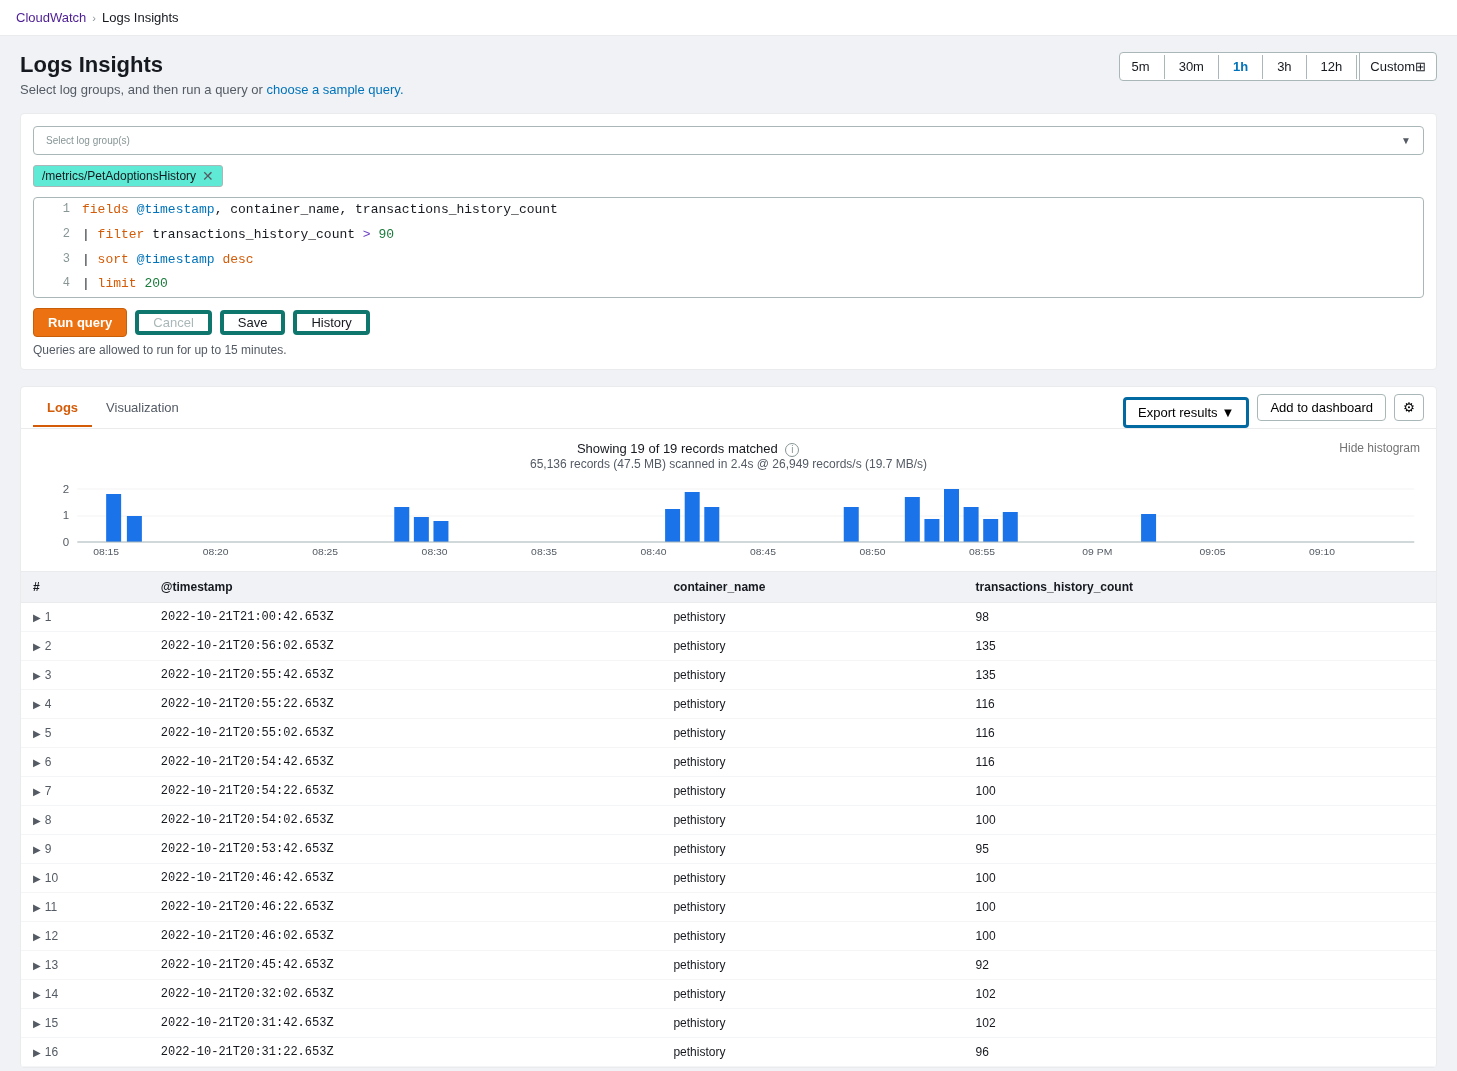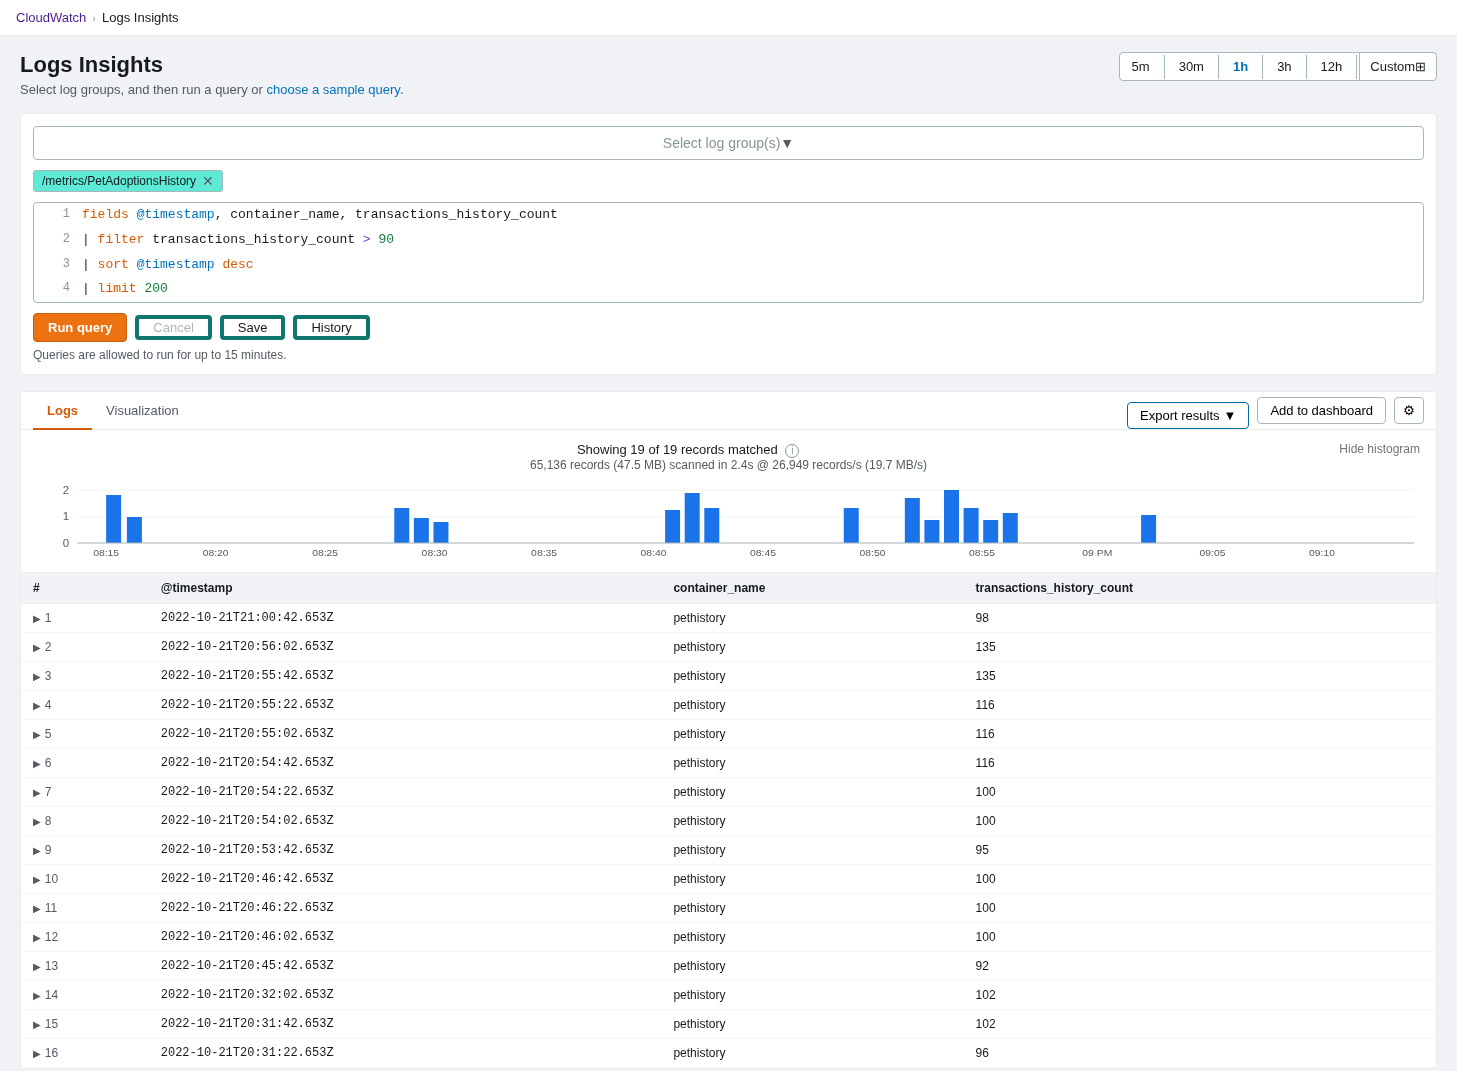--- a/index.html
+++ b/index.html
@@ -18,21 +18,21 @@
     .page-subtitle a { color: #0073bb; text-decoration: none; }
 
     .time-buttons { display: flex; align-items: center; gap: 2px; border: 1px solid #aab7b8; border-radius: 4px; overflow: hidden; background: #fff; }
     .time-btn { padding: 6px 12px; border: none; background: transparent; cursor: pointer; font-size: 13px; color: #16191f; }
     .time-btn.active { color: #0073bb; font-weight: 700; }
     .time-btn-custom { display: flex; align-items: center; padding: 6px 10px; border-left: 1px solid #aab7b8; }
     .time-btn-divider { width: 1px; height: 24px; background: #aab7b8; }
 
     .query-panel { background: #fff; border: 1px solid #e9ebed; border-radius: 4px; padding: 12px; margin-bottom: 16px; }
 
-    .log-group-select { width: 100%; border: 1px solid #aab7b8; border-radius: 4px; padding: 8px 12px; font-size: 14px; color: #879596; display: flex; align-items: center; justify-content: center; cursor: pointer; margin-bottom: 10px; }
+    .log-group-select { width: 100%; border: 1px solid #aab7b8; border-radius: 4px; padding: 8px 12px; font-size: 10px; color: #879596; display: flex; align-items: center; justify-content: space-between; cursor: pointer; margin-bottom: 10px; }
     .log-group-select-arrow { color: #545b64; }
 
     .log-group-tags { display: flex; flex-wrap: wrap; gap: 6px; margin-bottom: 10px; }
     .log-group-tag { display: flex; align-items: center; gap: 6px; background: #5eead4; border: 1px solid #aab7b8; border-radius: 3px; padding: 3px 8px; font-size: 12px; color: #16191f; }
     .log-group-tag-remove { cursor: pointer; color: #545b64; font-size: 14px; line-height: 1; }
 
     .query-editor { border: 1px solid #aab7b8; border-radius: 4px; font-family: 'Courier New', monospace; font-size: 13px; background: #fff; overflow: hidden; margin-bottom: 10px; }
     .query-line { display: flex; align-items: flex-start; padding: 2px 8px; line-height: 1.6; }
     .query-line-num { color: #879596; min-width: 28px; user-select: none; font-size: 12px; text-align: right; margin-right: 12px; }
     .kw-orange { color: #d45b07; font-weight: 500; }
@@ -48,21 +48,21 @@
 
     .query-notice { font-size: 12px; color: #545b64; }
 
     .results-panel { background: #fff; border: 1px solid #e9ebed; border-radius: 4px; }
 
     .results-tabs { display: flex; align-items: center; border-bottom: 1px solid #e9ebed; padding: 0 12px; justify-content: space-between; }
     .tabs-left { display: flex; }
     .tab { padding: 10px 14px; cursor: pointer; font-size: 13px; color: #545b64; border-bottom: 2px solid transparent; margin-bottom: -1px; }
     .tab.active { color: #d45b07; border-bottom-color: #d45b07; font-weight: 600; }
     .tabs-right { display: flex; align-items: center; gap: 8px; }
-    .btn-export { display: flex; align-items: center; gap: 4px; background: #fff; border: 1px solid #0369a1; border-radius: 4px; padding: 5px 12px; cursor: pointer; font-size: 13px; margin-top: 10px; }
+    .btn-export { display: flex; align-items: center; gap: 4px; background: #fff; border: 3px solid #0369a1; border-radius: 4px; padding: 5px 12px; cursor: pointer; font-size: 13px; margin-top: 10px; }
     .btn-dashboard { background: #fff; border: 1px solid #aab7b8; border-radius: 4px; padding: 5px 12px; cursor: pointer; font-size: 13px; }
     .btn-settings { background: #fff; border: 1px solid #aab7b8; border-radius: 4px; padding: 5px 8px; cursor: pointer; }
 
     .histogram-area { padding: 12px 16px; border-bottom: 1px solid #e9ebed; }
     .histogram-header { text-align: center; margin-bottom: 4px; }
     .histogram-title { font-size: 13px; color: #16191f; }
     .histogram-subtitle { font-size: 12px; color: #545b64; }
 
     .chart-container { position: relative; height: 80px; margin-top: 8px; }
     .chart-svg { width: 100%; height: 100%; }

